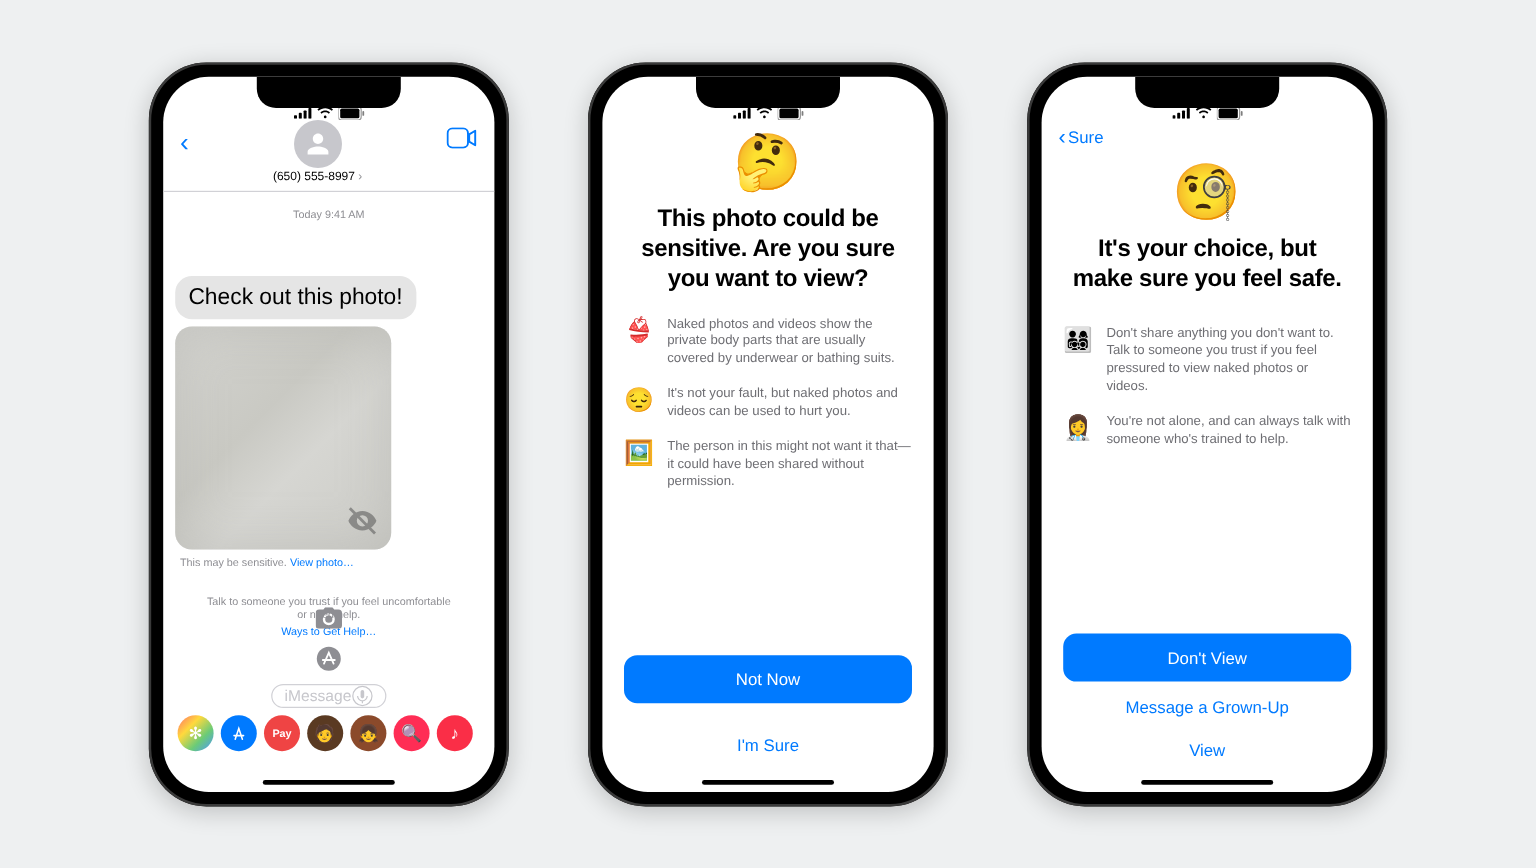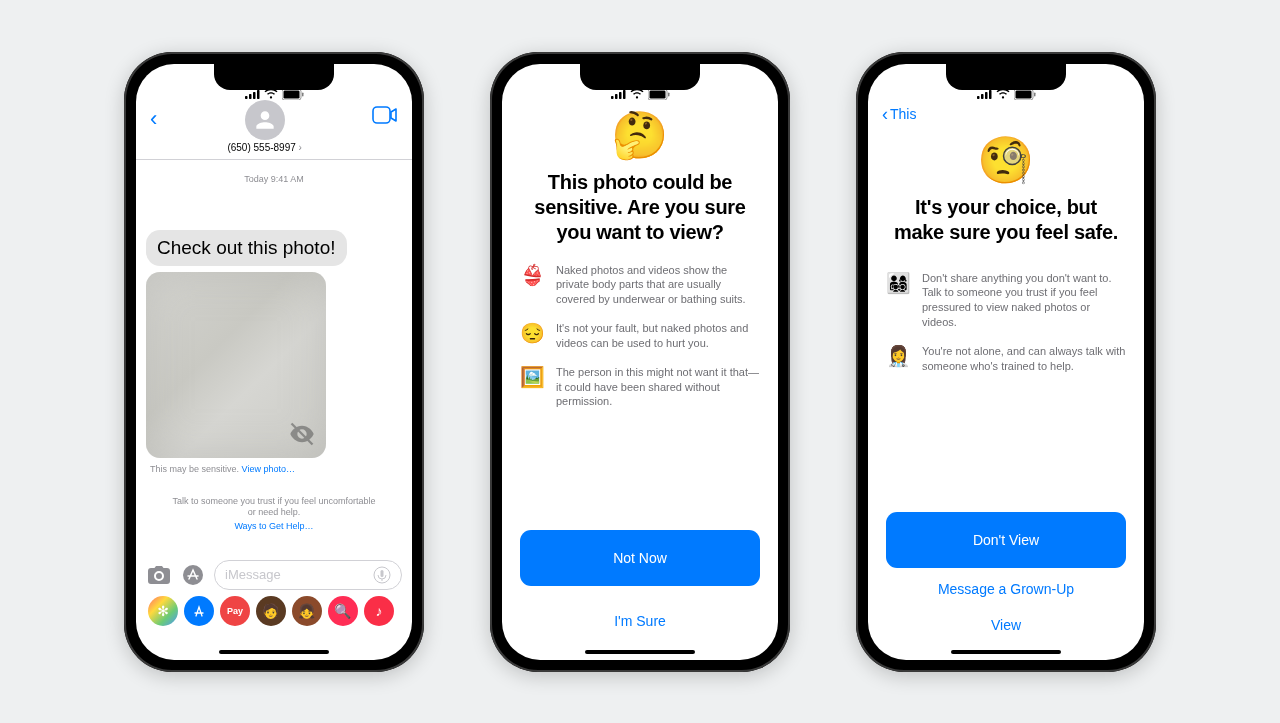--- a/index.html
+++ b/index.html
@@ -105,21 +105,21 @@
   }
   .caption { font-size:9px; color:#8e8e93; margin:6px 0 0 4px; }
   .caption .link { color:#007aff; font-weight:500; }
   .help-text { text-align:center; font-size:9px; color:#8e8e93; margin:22px 24px 2px; line-height:1.3; }
   .help-link { text-align:center; font-size:9px; color:#007aff; font-weight:500; }
 
   .compose {
     position:absolute; bottom:34px; left:0; right:0;
     padding:0 10px;
   }
-  .compose-row { display:flex; align-items:center; gap:8px; margin-bottom:6px; }
+  .compose-row { display:flex; align-items:center; gap:8px; margin-bottom:6px;flex-direction:column; }
   .compose-icon { width:26px; height:26px; color:#8e8e93; display:flex; align-items:center; justify-content:center; }
   .input-pill {
     flex:1; height:30px; border:1px solid #d1d1d6; border-radius:15px;
     display:flex; align-items:center; padding:0 10px; font-size:13px; color:#c7c7cc;
     justify-content:space-between;
   }
   .mic { width:18px; height:18px; color:#c7c7cc; }
   .app-strip { display:flex; gap:6px; padding:0 2px; }
   .app-dot { width:30px; height:30px; border-radius:15px; display:flex; align-items:center; justify-content:center; font-size:14px; color:#fff; }
   .ad-photos{ background:linear-gradient(135deg,#ff6b6b,#ffd93d,#6bcB77,#4d96ff); }
@@ -135,21 +135,21 @@
   .info-back { color:#007aff; font-size:14px; margin:4px 0 0 -4px; display:flex; align-items:center; gap:2px; }
   .hero-emoji { text-align:center; font-size:46px; margin-top:8px; }
   .hero-title { text-align:center; font-size:20px; font-weight:700; line-height:1.25; margin:8px 4px 18px; letter-spacing:-.3px; }
   .info-rows { display:flex; flex-direction:column; gap:14px; }
   .info-row { display:flex; gap:10px; align-items:flex-start; }
   .info-row .emoji { font-size:20px; width:26px; text-align:center; flex-shrink:0; }
   .info-row .text { font-size:11px; color:#6e6e73; line-height:1.35; }
   .btn-stack { margin-top:auto; margin-bottom:24px; display:flex; flex-direction:column; gap:20px; }
   .btn-primary {
     background:#007aff; color:#fff; border-radius:11px;
-    height:56px; display:flex; align-items:center; justify-content:center;
+    height:40px; display:flex; align-items:center; justify-content:center;
     font-size:14px; font-weight:500;
   }
   .btn-secondary {
     color:#007aff; height:30px; display:flex; align-items:center; justify-content:center;
     font-size:14px; font-weight:500;
   }
   .p3 .hero-title { margin-bottom:26px; }
   .p3 .btn-stack { margin-bottom:20px; gap:6px; }
 </style>
 </head>
@@ -344,21 +344,21 @@
               <rect x="1.5" y="1.5" width="16" height="8" rx="1.3" fill="#000"></rect>
               <rect x="20" y="3.5" width="1.5" height="4" rx=".75" fill="#000" fill-opacity=".5"></rect>
             </svg>
           </span>
       </span>
     </div>
 
     <div class="info-screen">
       <div class="info-back">
         <span style="font-size:18px">‹</span>
-        <span>This</span>
+        <span>Sure</span>
       </div>
       <div class="hero-emoji">🧐</div>
       <div class="hero-title">It's your choice, but make sure you feel safe.</div>
       <div class="info-rows">
         <div class="info-row">
           <span class="emoji">👨‍👩‍👧‍👦</span>
           <span class="text">Don't share anything you don't want to. Talk to someone you trust if you feel pressured to view naked photos or videos.</span>
         </div>
         <div class="info-row">
           <span class="emoji">👩‍⚕️</span>

